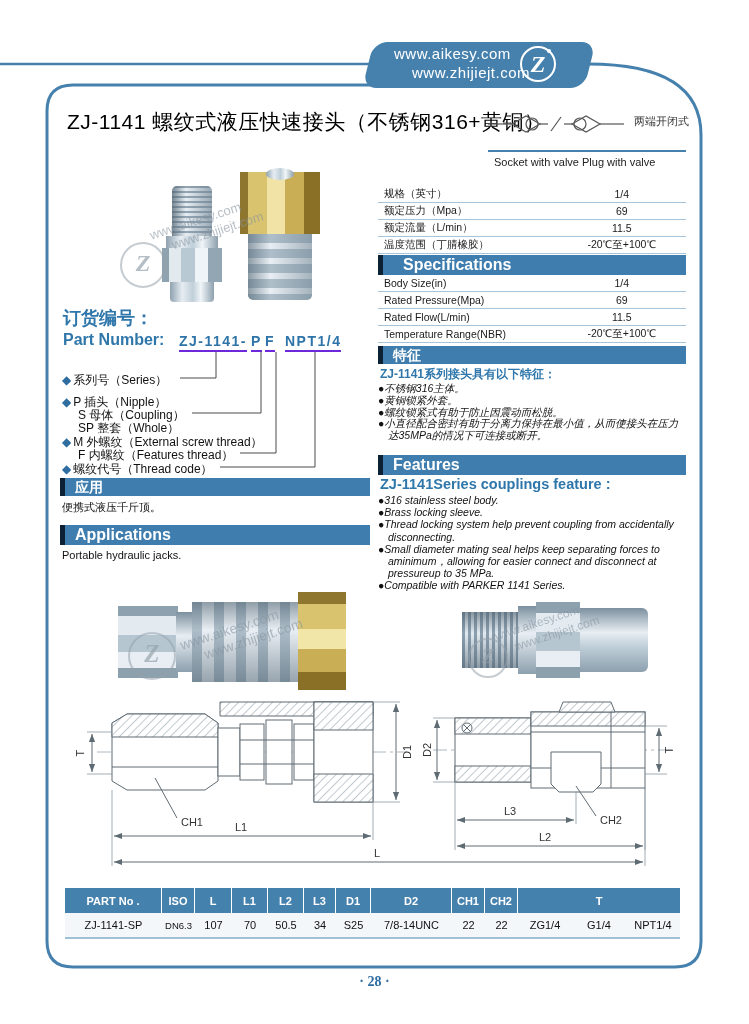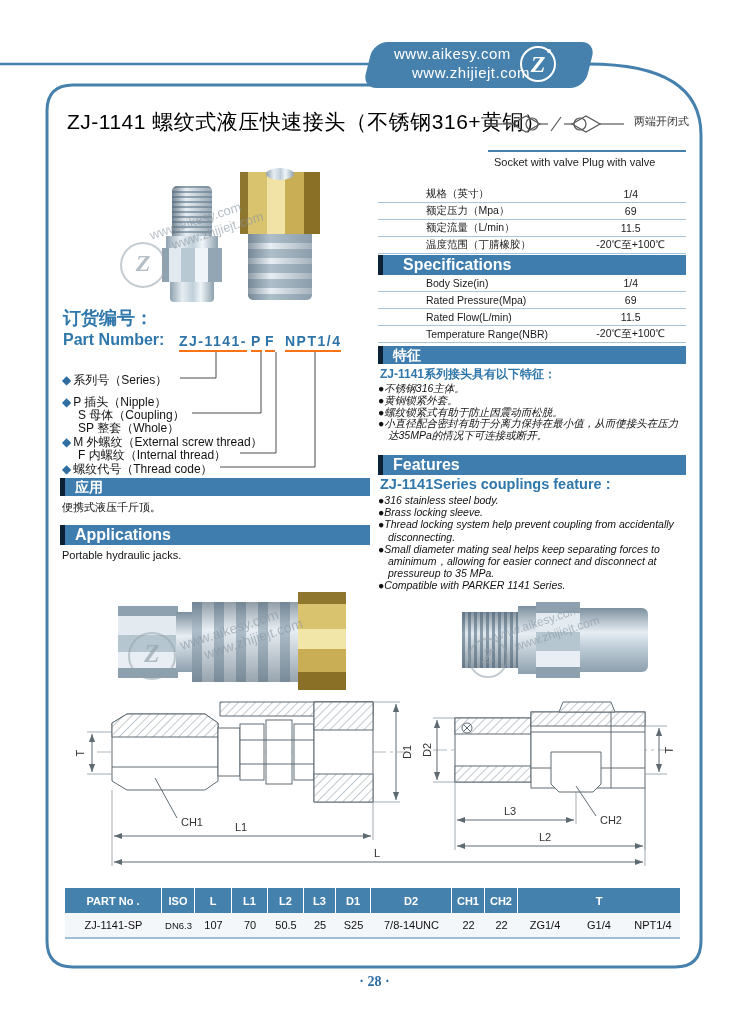--- a/index.html
+++ b/index.html
@@ -20,31 +20,31 @@
   
   .title-cn{position:absolute;left:67px;top:108px;font-size:21px;color:#000;letter-spacing:.5px;}
   .title-en{position:absolute;left:67px;top:139px;width:420px;font-size:11.5px;line-height:15px;color:#000;}
   
   .bar{position:absolute;background:#3e7dad;color:#fff;font-weight:bold;box-sizing:border-box;
        border-left:5px solid #0c2134;padding-left:10px;overflow:hidden;}
   
   .spec-table{position:absolute;left:378px;width:308px;}
   .spec-row{display:flex;align-items:center;height:16px;border-bottom:1px solid #a6c5da;
             font-size:10.5px;color:#1a1a1a;}
-  .spec-row .lab{flex:1.35;padding-left:6px;white-space:nowrap;margin-left:42px;}
+  .spec-row .lab{flex:1.35;padding-left:6px;white-space:nowrap;}
   .spec-row .val{flex:1;text-align:center;}
   
   .fsub{position:absolute;color:#2f77ab;font-weight:bold;white-space:nowrap;}
   .blist{position:absolute;left:378px;width:310px;color:#111;font-style:italic;}
   .blist .bi{padding-left:10px;text-indent:-10px;}
   
   .pn-label{position:absolute;color:#2f77ab;font-weight:bold;white-space:nowrap;}
   .pn-code{position:absolute;left:179px;top:333px;font-size:14px;font-weight:600;color:#2e74a8;
            letter-spacing:1.5px;white-space:nowrap;}
-  .pn-code .seg{border-bottom:2px solid #f97316;padding-bottom:1px;}
+  .pn-code .seg{border-bottom:2px solid #6d28d9;padding-bottom:1px;}
   .pn-code .g1{margin-right:4px;} .pn-code .g2{margin-right:3px;} .pn-code .g3{margin-left:10px;}
   .lg{position:absolute;font-size:12px;color:#111;white-space:nowrap;}
   .lg .mk{color:#2f6da0;margin-right:2px;}
   
   .ph{position:absolute;}
   .steel-v{background:linear-gradient(90deg,#8fa2b0 0%,#e6edf2 28%,#c0cfd9 52%,#f0f5f8 70%,#8da0ae 100%);}
   .wm{position:absolute;color:rgba(135,148,160,.6);font-size:13px;transform:rotate(-18deg);
       white-space:nowrap;line-height:16px;pointer-events:none;}
   .wm-logo{position:absolute;border:2px solid rgba(150,162,172,.55);border-radius:50%;
            color:rgba(150,162,172,.7);font-family:"Liberation Serif",serif;font-style:italic;
@@ -200,21 +200,21 @@
     <span class="mk">◆</span><span>系列号（Series）</span></div>
   <div class="lg" style="left:62px;top:394px;">
     <span class="mk">◆</span><span>P 插头（Nipple）</span></div>
   <div class="lg" style="left:78px;top:407px;">
     <span>S 母体（Coupling）</span></div>
   <div class="lg" style="left:78px;top:420px;">
     <span>SP 整套（Whole）</span></div>
   <div class="lg" style="left:62px;top:434px;">
     <span class="mk">◆</span><span>M 外螺纹（External screw thread）</span></div>
   <div class="lg" style="left:78px;top:447px;">
-    <span>F 内螺纹（Internal thread）</span></div>
+    <span>F 内螺纹（Features thread）</span></div>
   <div class="lg" style="left:62px;top:461px;">
     <span class="mk">◆</span><span>螺纹代号（Thread code）</span></div>
 
   <div class="bar" style="left:60px;top:478px;width:310px;height:18px;font-size:14px;line-height:18px;">应用</div>
   <div class="abs" style="left:62px;top:500px;font-size:11px;">便携式液压千斤顶。</div>
   <div class="bar" style="left:60px;top:525px;width:310px;height:20px;font-size:16px;line-height:19px;">Applications</div>
   <div class="abs" style="left:62px;top:549px;font-size:11px;">Portable hydraulic jacks.</div>
 
   <div class="ph" style="left:118px;top:592px;width:228px;height:98px;">
     <div class="abs" style="left:0;top:14px;width:60px;height:72px;
@@ -344,21 +344,21 @@
       <div class="c" style="width:33px;">CH1</div>
       <div class="c" style="width:33px;">CH2</div>
       <div class="c" style="width:162px;">T</div>
     </div>
     <div class="drow">
       <div class="c" style="width:97px;">ZJ-1141-SP</div>
       <div class="c" style="width:33px;font-size:9.5px;">DN6.3</div>
       <div class="c" style="width:37px;">107</div>
       <div class="c" style="width:36px;">70</div>
       <div class="c" style="width:36px;">50.5</div>
-      <div class="c" style="width:32px;">25</div>
+      <div class="c" style="width:32px;">34</div>
       <div class="c" style="width:35px;">S25</div>
       <div class="c" style="width:81px;">7/8-14UNC</div>
       <div class="c" style="width:33px;">22</div>
       <div class="c" style="width:33px;">22</div>
       <div class="c" style="width:54px;">ZG1/4</div>
       <div class="c" style="width:54px;">G1/4</div>
       <div class="c" style="width:54px;">NPT1/4</div>
     </div>
   </div>
 

